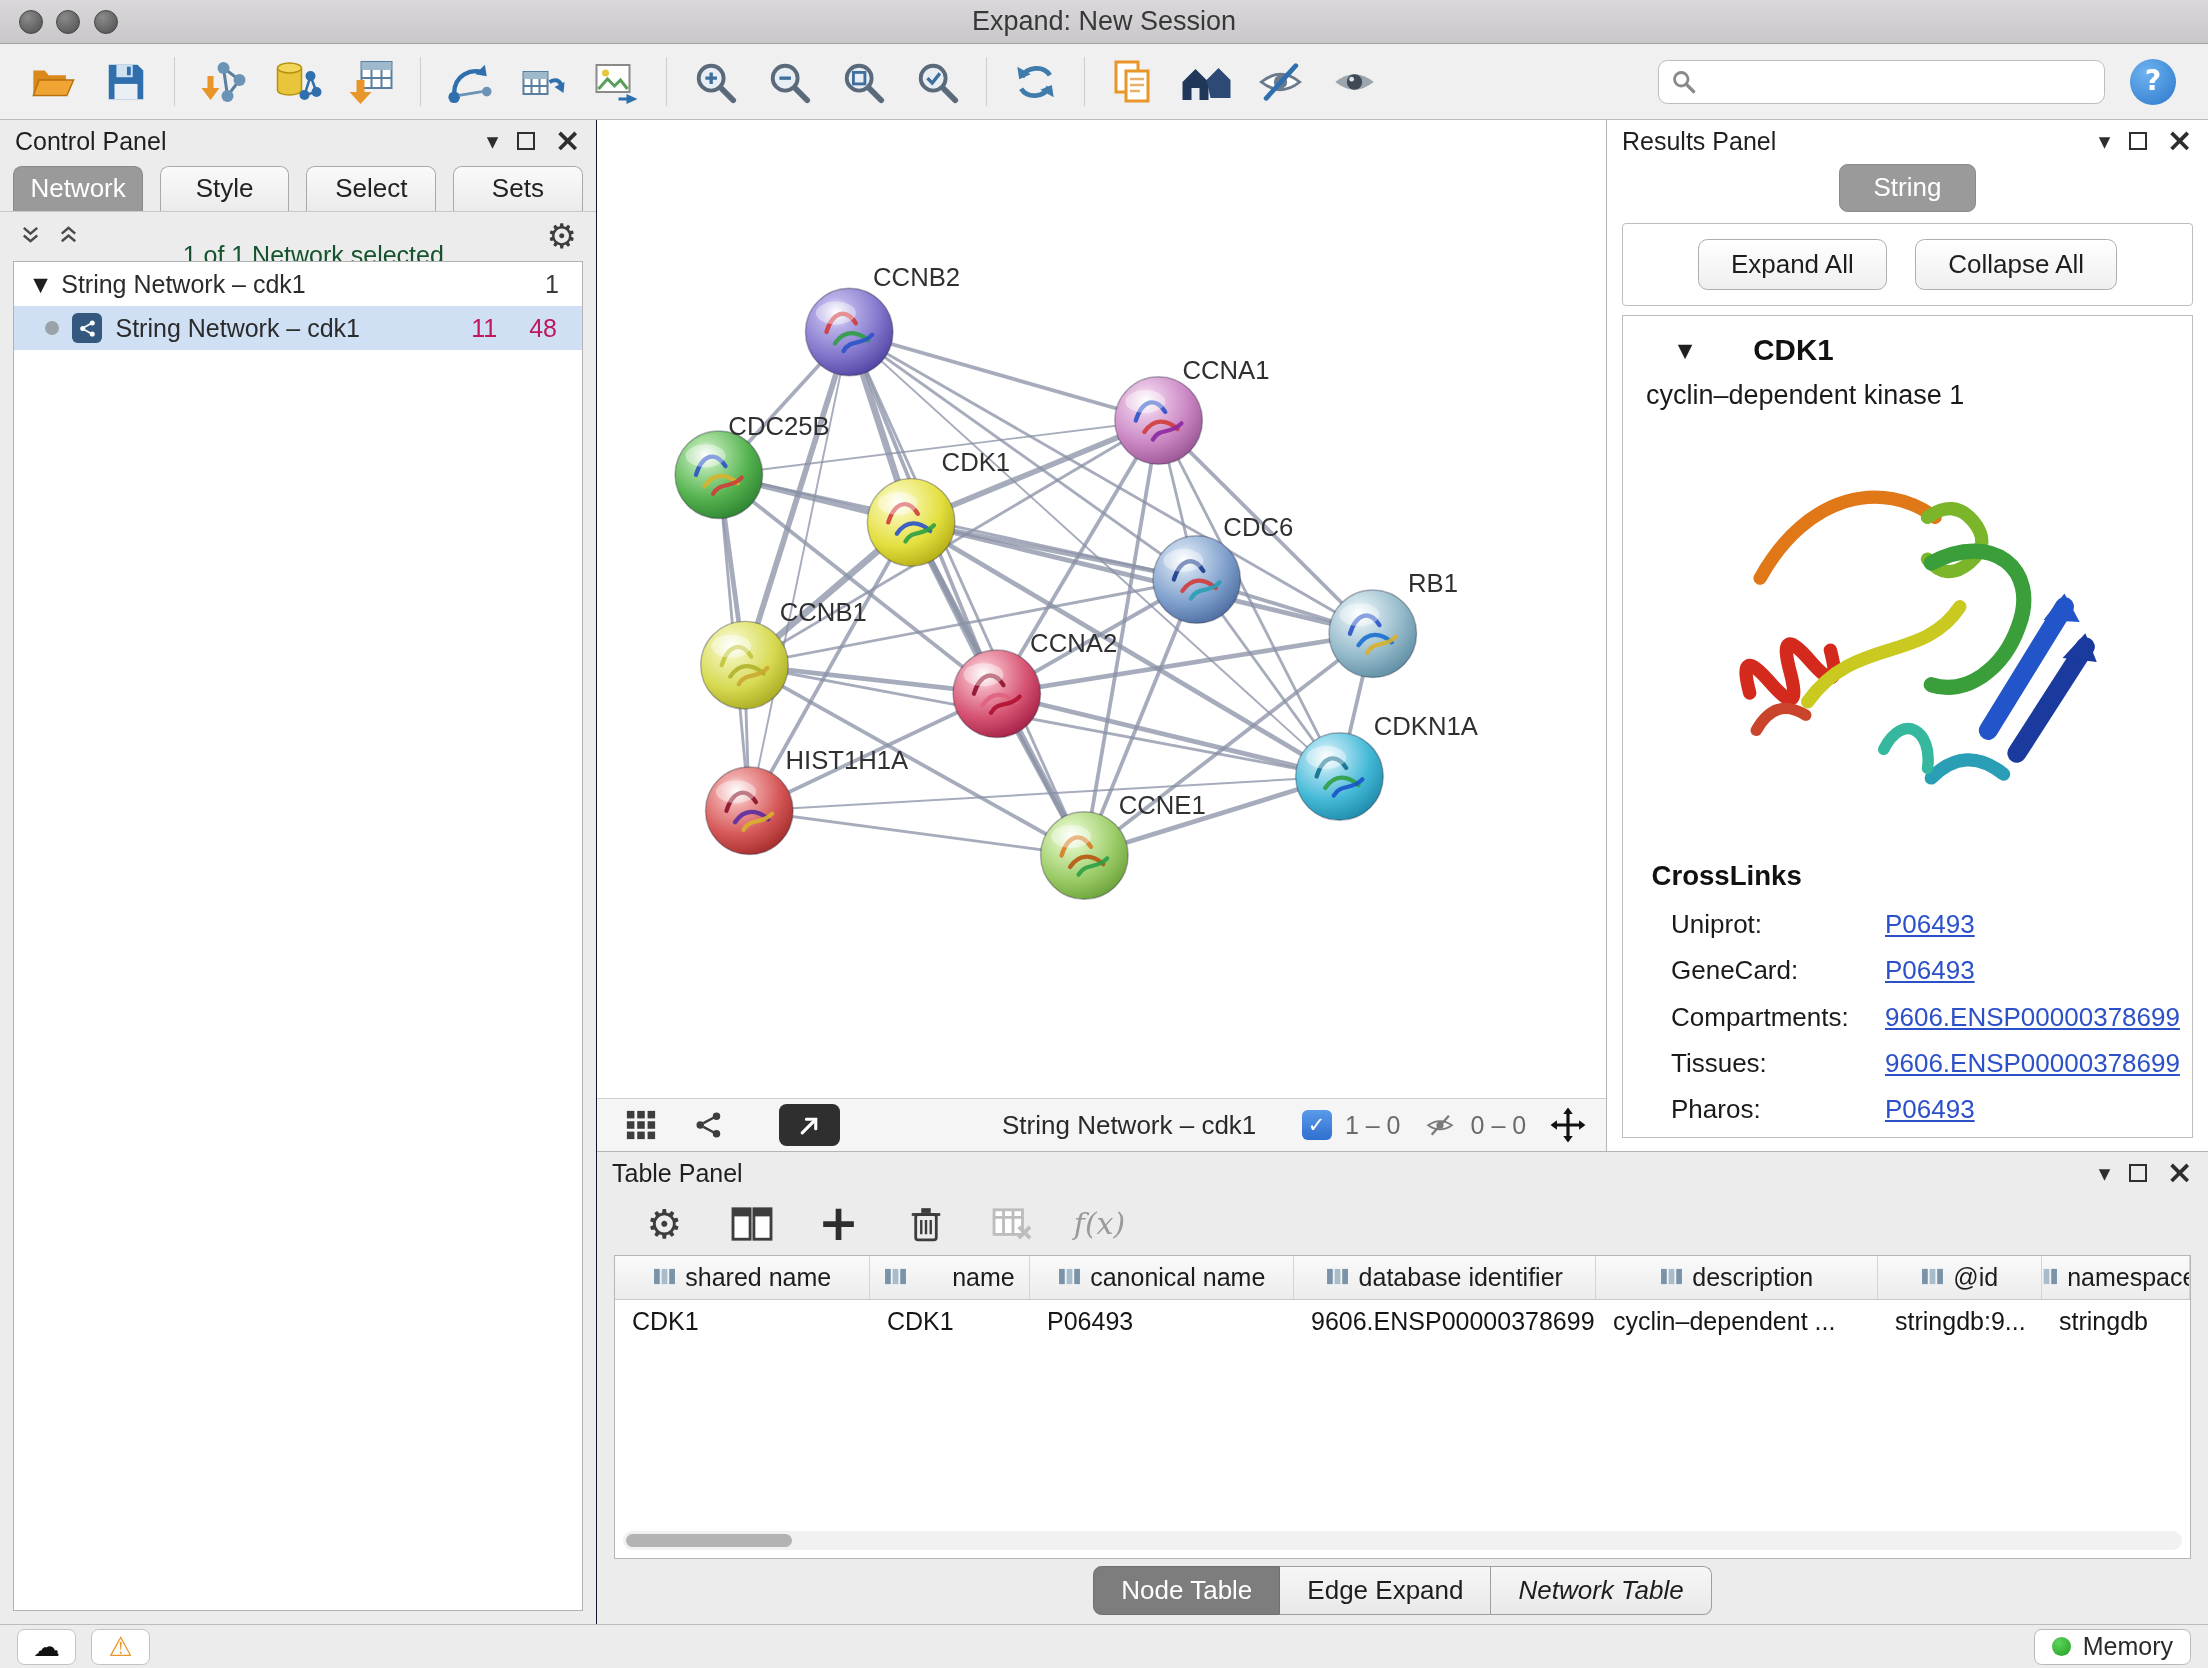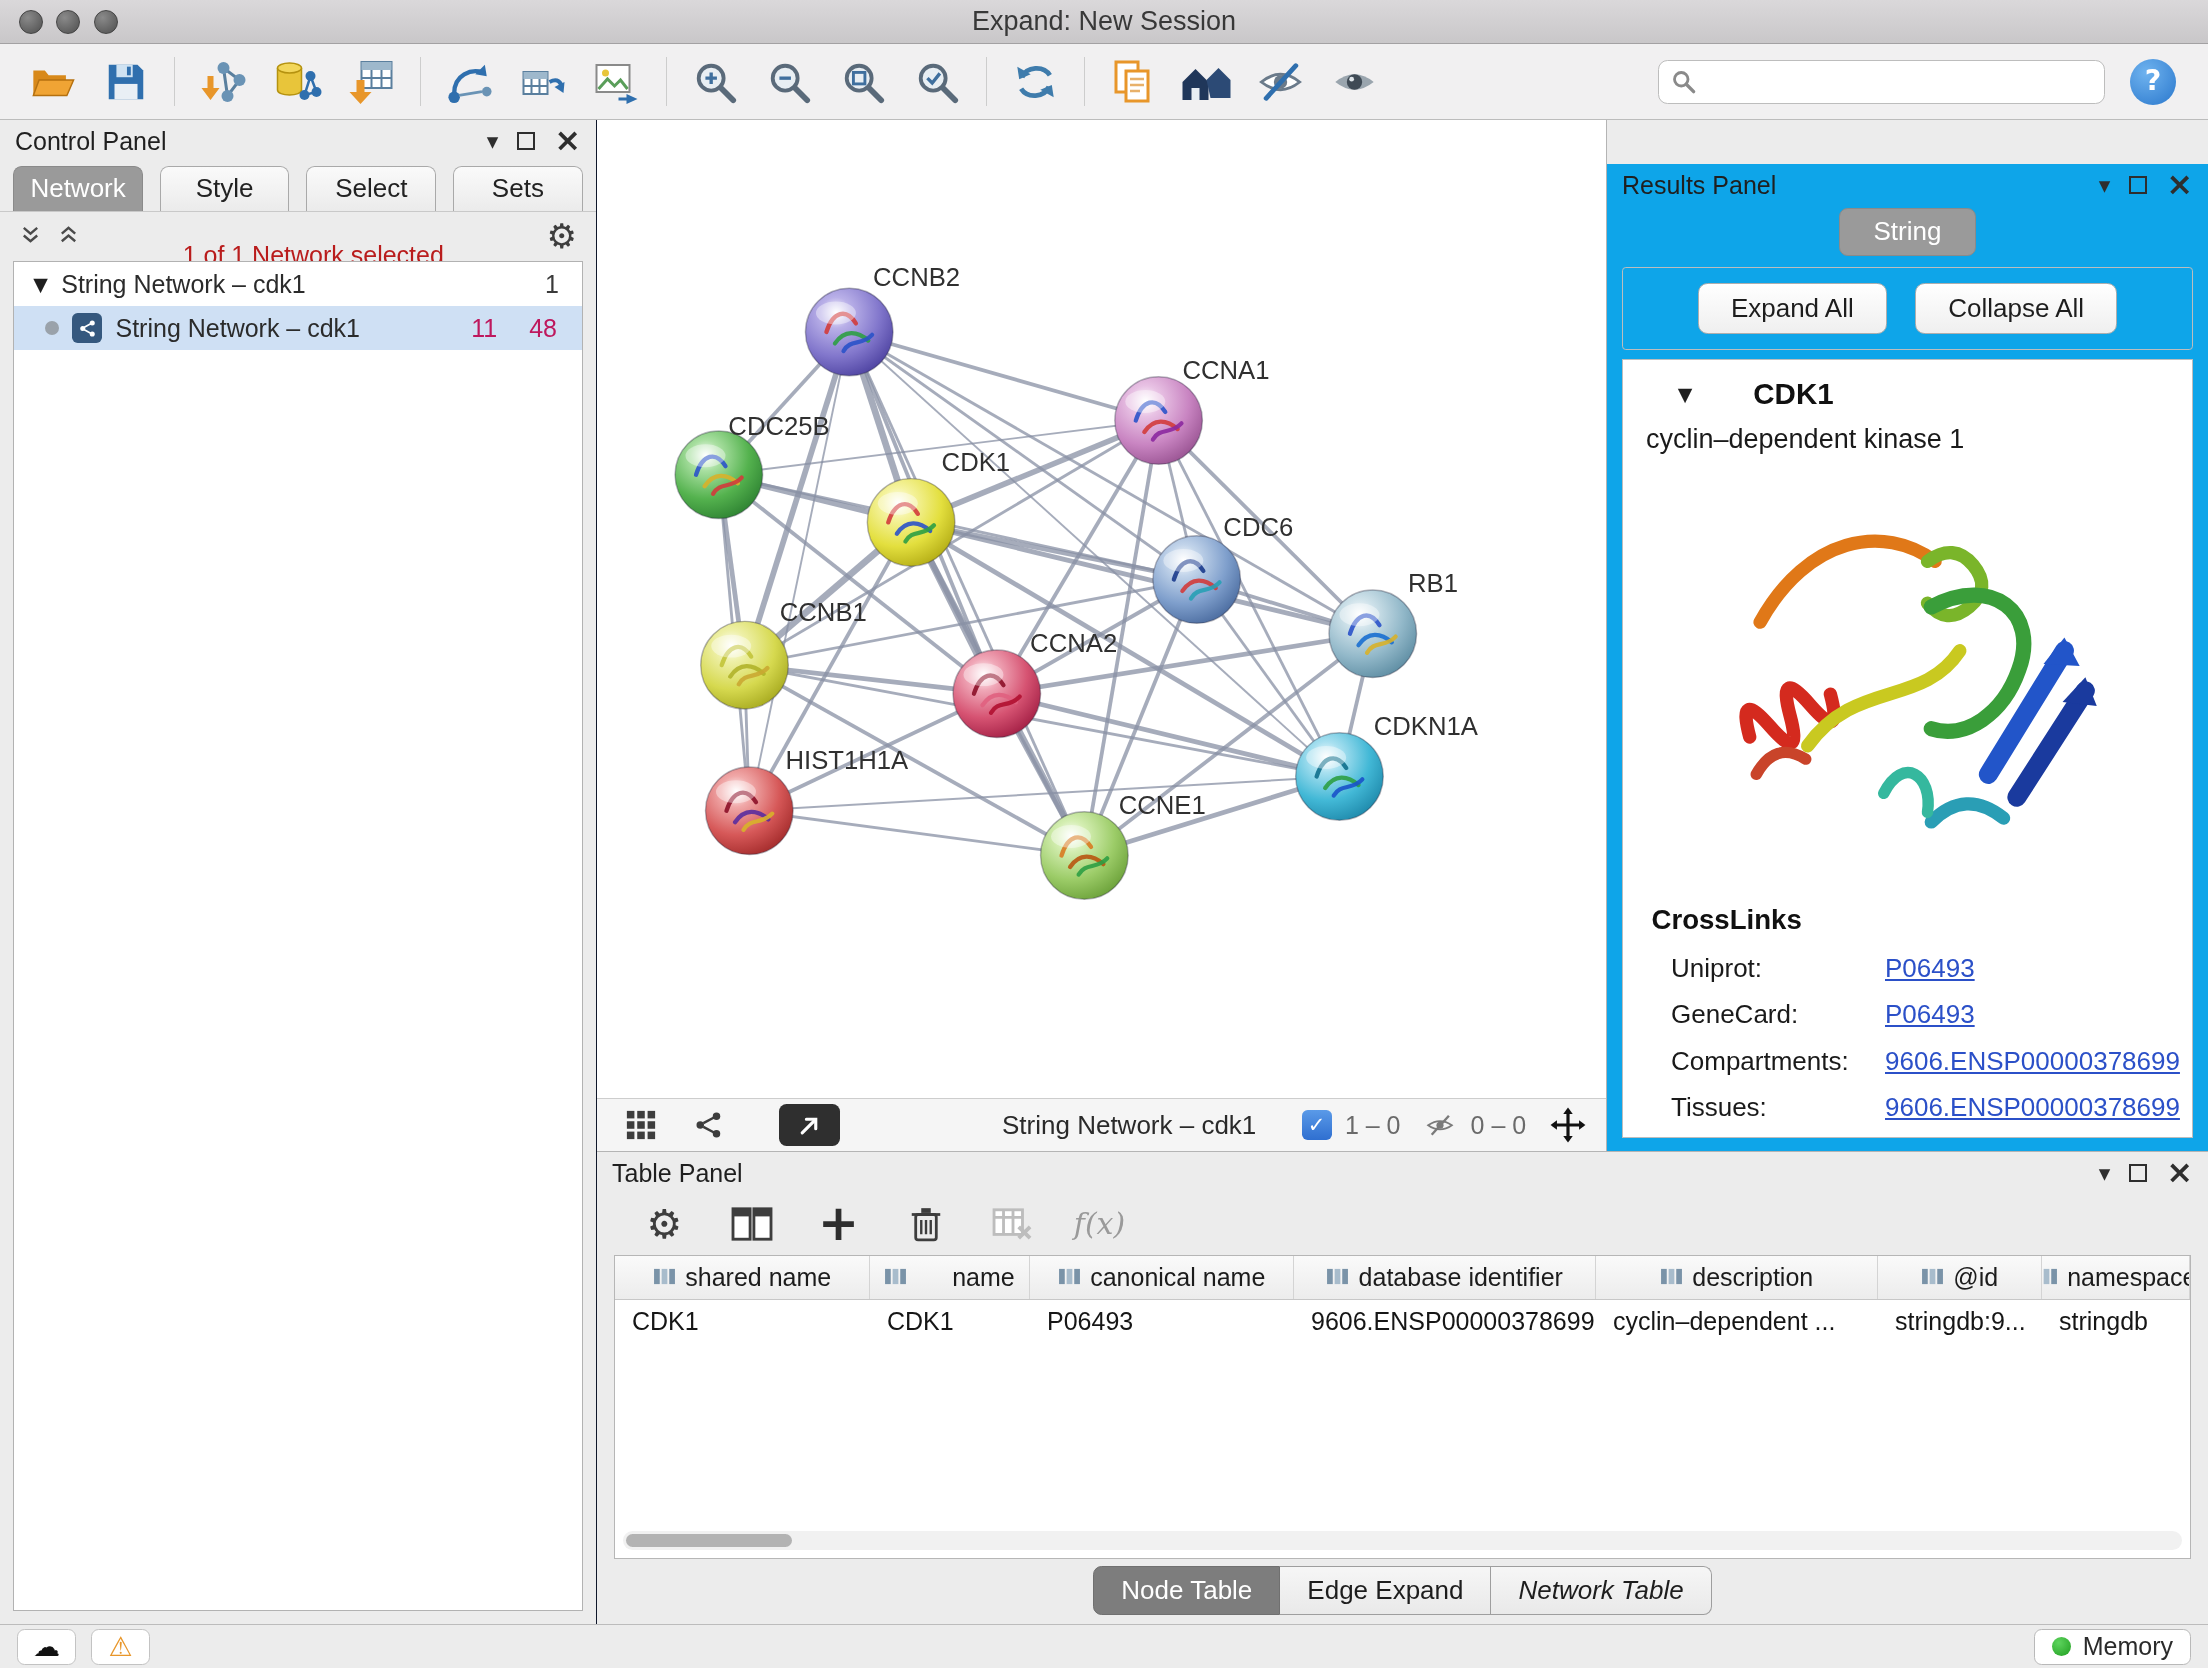--- a/index.html
+++ b/index.html
@@ -32,21 +32,21 @@
   .picons { margin-left:auto; display:flex; gap:19px; align-items:center; color:#2e2e2e; }
   .picon-chevron { font-size:23px; line-height:1; font-family:"DejaVu Sans",sans-serif; }
   .picon-float { width:18px; height:18px; border:2.4px solid #2e2e2e; }
   .picon-close { font-size:32px; font-weight:bold; line-height:0.8; font-family:"DejaVu Sans",sans-serif; }
 
   .cp-tabs { display:flex; padding:3.8px 13.3px 0; gap:17px; }
   .cp-tab { padding:6.7px 0; width:131px; text-align:center; border:1px solid #a9a9a9; border-bottom:none; border-radius:8.6px 8.6px 0 0; background:linear-gradient(#fafafa,#ebebeb); font-size:26px; color:#222; }
   .cp-tab.selected { background:#9a9a9a; color:#fff; border-color:#8a8a8a; }
   .cp-status { height:48px; flex:0 0 auto; display:flex; align-items:center; padding:0 19px; border-top:1px solid #c9c9c9; }
   .chevs { display:flex; gap:15px; align-items:center; }
-  .stext { flex:1; text-align:center; font-size:25px; color:#b91c1c;margin-top:40px; }
+  .stext { flex:1; text-align:center; font-size:25px; color:#14532d;margin-top:40px; }
   .gear-glyph { font-family:"DejaVu Sans",sans-serif; font-size:34px; color:#3d3d3d; line-height:1; }
 
   .cp-tree { flex:1; margin:1.9px 13.3px 13.3px; background:#fff; border:1px solid #b2b2b2; overflow:hidden; }
   .tree-row { height:44px; display:flex; align-items:center; padding:0 13.3px; gap:13.3px; font-size:25px; }
   .tree-row.selected { background:#cfe0f4; }
   .tree-tri { font-family:"DejaVu Sans",sans-serif; font-size:19px; color:#1f1f1f; margin-left:5.7px; }
   .tree-count { margin-left:auto; color:#3a3a3a; padding-right:9.5px; }
   .tree-dot { width:14.3px; height:14.3px; border-radius:50%; background:#9aa2aa; margin-left:17px; flex:0 0 auto; }
   .string-chip { width:30px; height:30px; border-radius:5.7px; background:#35587e; display:flex; align-items:center; justify-content:center; flex:0 0 auto; }
   .tree-nums { margin-left:auto; display:flex; gap:32px; padding-right:11.4px; color:#be185d; }
@@ -57,21 +57,21 @@
   .net-canvas svg { width:100%; height:100%; display:block; }
   .net-statusbar { flex:1; border-top:1px solid #cdcdcd; background:#f5f5f5; display:flex; align-items:center; padding:0 19px; gap:19px; }
   .nsb-btn { width:49px; height:44px; display:flex; align-items:center; justify-content:center; border-radius:5.7px; }
   .nsb-dark-btn { width:61px; height:42px; background:#2f2f2f; border-radius:7.6px; display:flex; align-items:center; justify-content:center; margin-left:27px; }
   .nsb-title { margin-left:143px; font-size:26px; color:#2a2a2a; white-space:nowrap; }
   .nsb-right { margin-left:auto; display:flex; align-items:center; gap:13.3px; }
   .chk { width:30px; height:30px; border-radius:5.7px; background:linear-gradient(#5a9ae8,#2f6fd0); color:#fff; display:flex; align-items:center; justify-content:center; font-size:21px; }
   .nsb-badge { color:#6a6a6a; font-size:25px; margin-right:9.5px; }
 
   
-  .results-panel { flex:1; background:#0ea5e9; display:flex; flex-direction:column; min-width:0;margin-top:44px; }
+  .results-panel { flex:1; background:#ffffff; display:flex; flex-direction:column; min-width:0; }
   .rp-tabrow { display:flex; justify-content:center; padding:1.9px 0 3.8px; }
   .rp-tab { background:#9a9a9a; color:#fff; padding:7.6px 34px; border-radius:8.6px; font-size:26px; border:1px solid #8a8a8a; }
   .rp-box { margin:7.6px 15px 5.7px; border:1px solid #bdbdbd; border-radius:3.8px; padding:15px 9.5px; display:flex; gap:28.5px; justify-content:center; }
   .rp-btn { background:linear-gradient(#ffffff,#efefef); border:1px solid #aeaeae; border-radius:9.5px; padding:8.6px 32px; font-size:26px; color:#1d1d1d; }
   .rp-section { margin:3.8px 15px 13.3px; border:1px solid #bdbdbd; background:#fff; flex:1; min-height:0; display:flex; flex-direction:column; overflow:hidden; }
   .rp-sec-head { display:flex; align-items:center; gap:61px; padding:17px 0 7.6px 49px; }
   .rp-sec-title { font-weight:bold; font-size:29.5px; color:#111; }
   .rp-subtitle { padding:5.7px 0 0 23px; font-size:27px; color:#1a1a1a; }
   .protein-wrap { align-self:center; margin:34px 0 5.7px; }
   .cl-title { font-weight:bold; font-size:27.6px; color:#111; padding:32px 0 9.5px 28.5px; }

